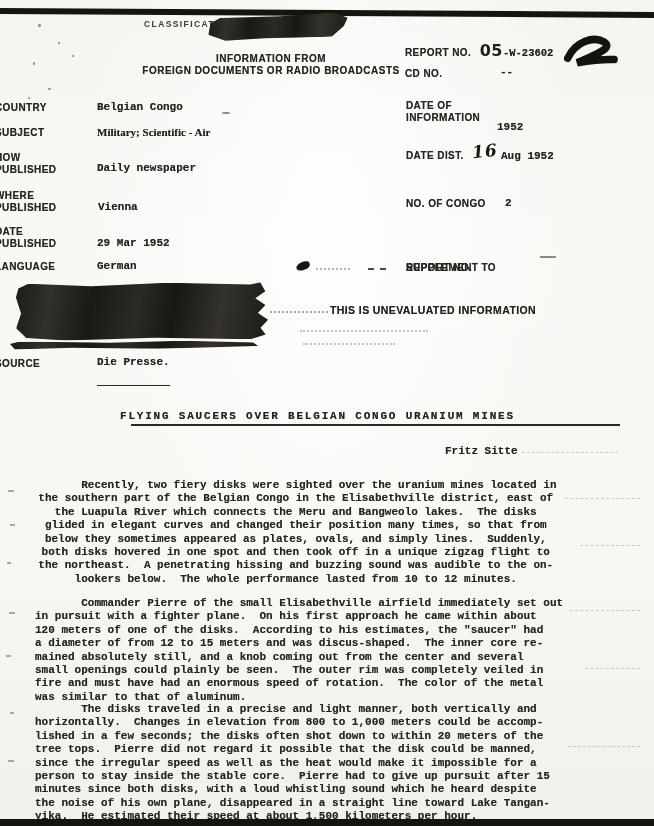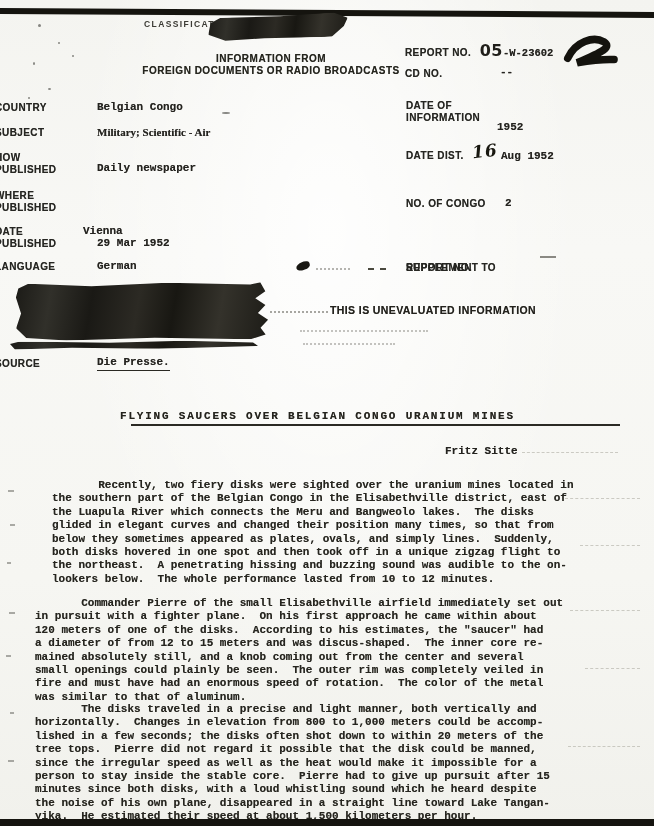--- a/index.html
+++ b/index.html
@@ -18,21 +18,21 @@
   .val{font:700 11px "Liberation Mono",monospace;color:#24231f;
        text-shadow:0 0 .4px rgba(36,35,31,.55);}
   .para{font:700 11px/13.4px "Liberation Mono",monospace;color:#26251f;white-space:pre;
         text-shadow:0 0 .45px rgba(38,37,31,.5);}
   .hdr{font:700 11.5px "Liberation Sans",sans-serif;letter-spacing:.9px;color:#22221e;
        text-shadow:0 0 .4px rgba(34,34,30,.6);}
   .sub{font:700 10px "Liberation Sans",sans-serif;letter-spacing:.5px;color:#26261f;
        text-shadow:0 0 .4px rgba(38,38,31,.6);}
   .centercol{left:101px;width:340px;text-align:center;}
   .rule{background:#15140f;}
-  .u{border-bottom:1.4px solid #2a2923;padding-bottom:2px;}
+  .u{border-bottom:1.4px solid #2a2923;padding-bottom:17px;}
   .mottle{background:linear-gradient(100deg,#1c1b17 0%,#31302a 14%,#1a1915 30%,
           #2c2a24 48%,#181712 62%,#34322b 80%,#1d1c17 100%);}
   .dotline{border-top:2px dotted #6f6e66;height:0;}
   .faintdash{border-top:1.5px dashed #b9b8af;height:0;opacity:.7;}
   .speck{position:absolute;background:#2c2b26;border-radius:50%;opacity:.55;}
   .marg{position:absolute;background:#4c4b44;opacity:.45;}
 </style>
 </head>
 <body>
 
@@ -62,21 +62,21 @@
 
   <div class="abs lbl" style="left:-5px;top:127px;">SUBJECT</div>
   <div class="abs val" style="left:97px;top:126px;font-family:Liberation Serif, serif;">Military; Scientific - Air</div>
 
   <div class="abs lbl" style="left:-5px;top:152px;">HOW</div>
   <div class="abs lbl" style="left:-5px;top:164px;">PUBLISHED</div>
   <div class="abs val" style="left:97px;top:162px;text-align:right;">Daily newspaper</div>
 
   <div class="abs lbl" style="left:-5px;top:190px;">WHERE</div>
   <div class="abs lbl" style="left:-5px;top:202px;">PUBLISHED</div>
-  <div class="abs val" style="left:83px;top:201px;margin-top:24px;">Vienna</div>
+  <div class="abs val" style="left:98px;top:201px;">Vienna</div>
 
   <div class="abs lbl" style="left:-5px;top:226px;">DATE</div>
   <div class="abs lbl" style="left:-5px;top:238px;">PUBLISHED</div>
   <div class="abs val" style="left:97px;top:237px;">29 Mar 1952</div>
 
   <div class="abs lbl" style="left:-5px;top:261px;">LANGUAGE</div>
   <div class="abs val" style="left:97px;top:260px;">German</div>
 
   <div class="abs lbl" style="left:406px;top:100px;">DATE OF</div>
   <div class="abs lbl" style="left:406px;top:112px;">INFORMATION</div>
@@ -109,21 +109,21 @@
   <div class="abs" style="left:330px;top:304px;font:700 10.5px 'Liberation Sans',sans-serif;letter-spacing:.4px;color:#23221d;text-shadow:0 0 .4px rgba(35,34,29,.6);">THIS IS UNEVALUATED INFORMATION</div>
 
   <div class="abs lbl" style="left:-5px;top:358px;">SOURCE</div>
   <div class="abs val u" style="left:97px;top:356px;">Die Presse.</div>
 
   <div class="abs" style="left:120px;top:410px;font:700 11px 'Liberation Mono',monospace;letter-spacing:1.8px;color:#24231d;text-shadow:0 0 .45px rgba(36,35,29,.55);">FLYING SAUCERS OVER BELGIAN CONGO URANIUM MINES</div>
   <div class="abs" style="left:131px;top:424px;width:489px;height:1.6px;background:#2b2a24;"></div>
   <div class="abs val" style="left:445px;top:445px;text-align:right;">Fritz Sitte</div>
   <div class="abs faintdash" style="left:522px;top:452px;width:96px;"></div>
 
-  <div class="abs para" style="left:52px;top:479px;">       Recently, two fiery disks were sighted over the uranium mines located in
+  <div class="abs para" style="left:35px;top:479px;text-align:center;">       Recently, two fiery disks were sighted over the uranium mines located in
 the southern part of the Belgian Congo in the Elisabethville district, east of
 the Luapula River which connects the Meru and Bangweolo lakes.  The disks
 glided in elegant curves and changed their position many times, so that from
 below they sometimes appeared as plates, ovals, and simply lines.  Suddenly,
 both disks hovered in one spot and then took off in a unique zigzag flight to
 the northeast.  A penetrating hissing and buzzing sound was audible to the on-
 lookers below.  The whole performance lasted from 10 to 12 minutes.</div>
   <div class="abs para" style="left:35px;top:597px;">       Commander Pierre of the small Elisabethville airfield immediately set out
 in pursuit with a fighter plane.  On his first approach he came within about
 120 meters of one of the disks.  According to his estimates, the "saucer" had

